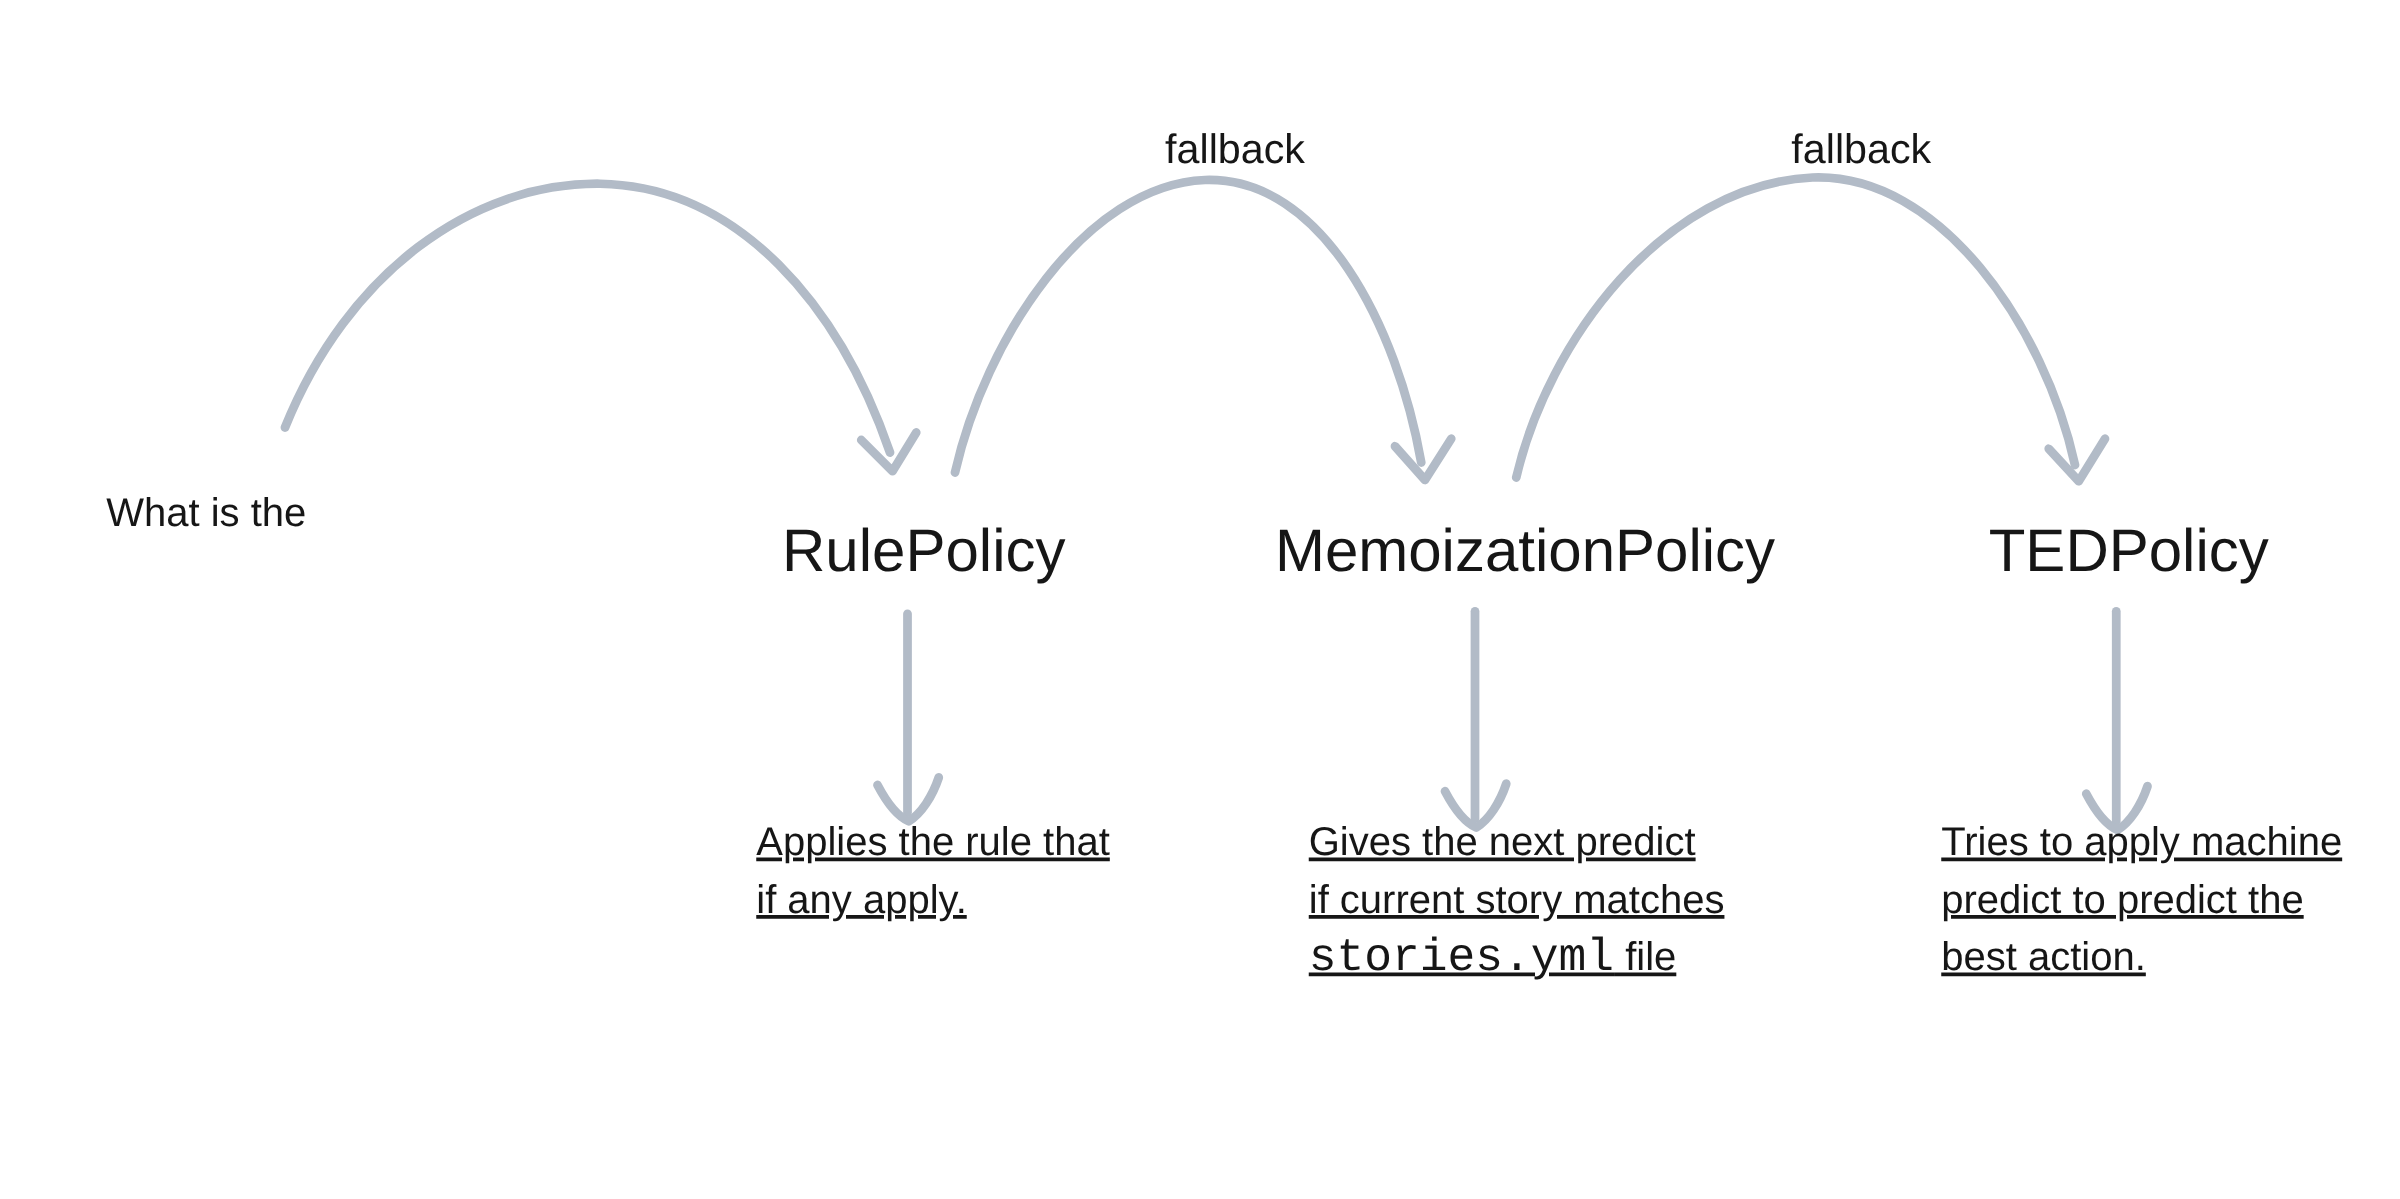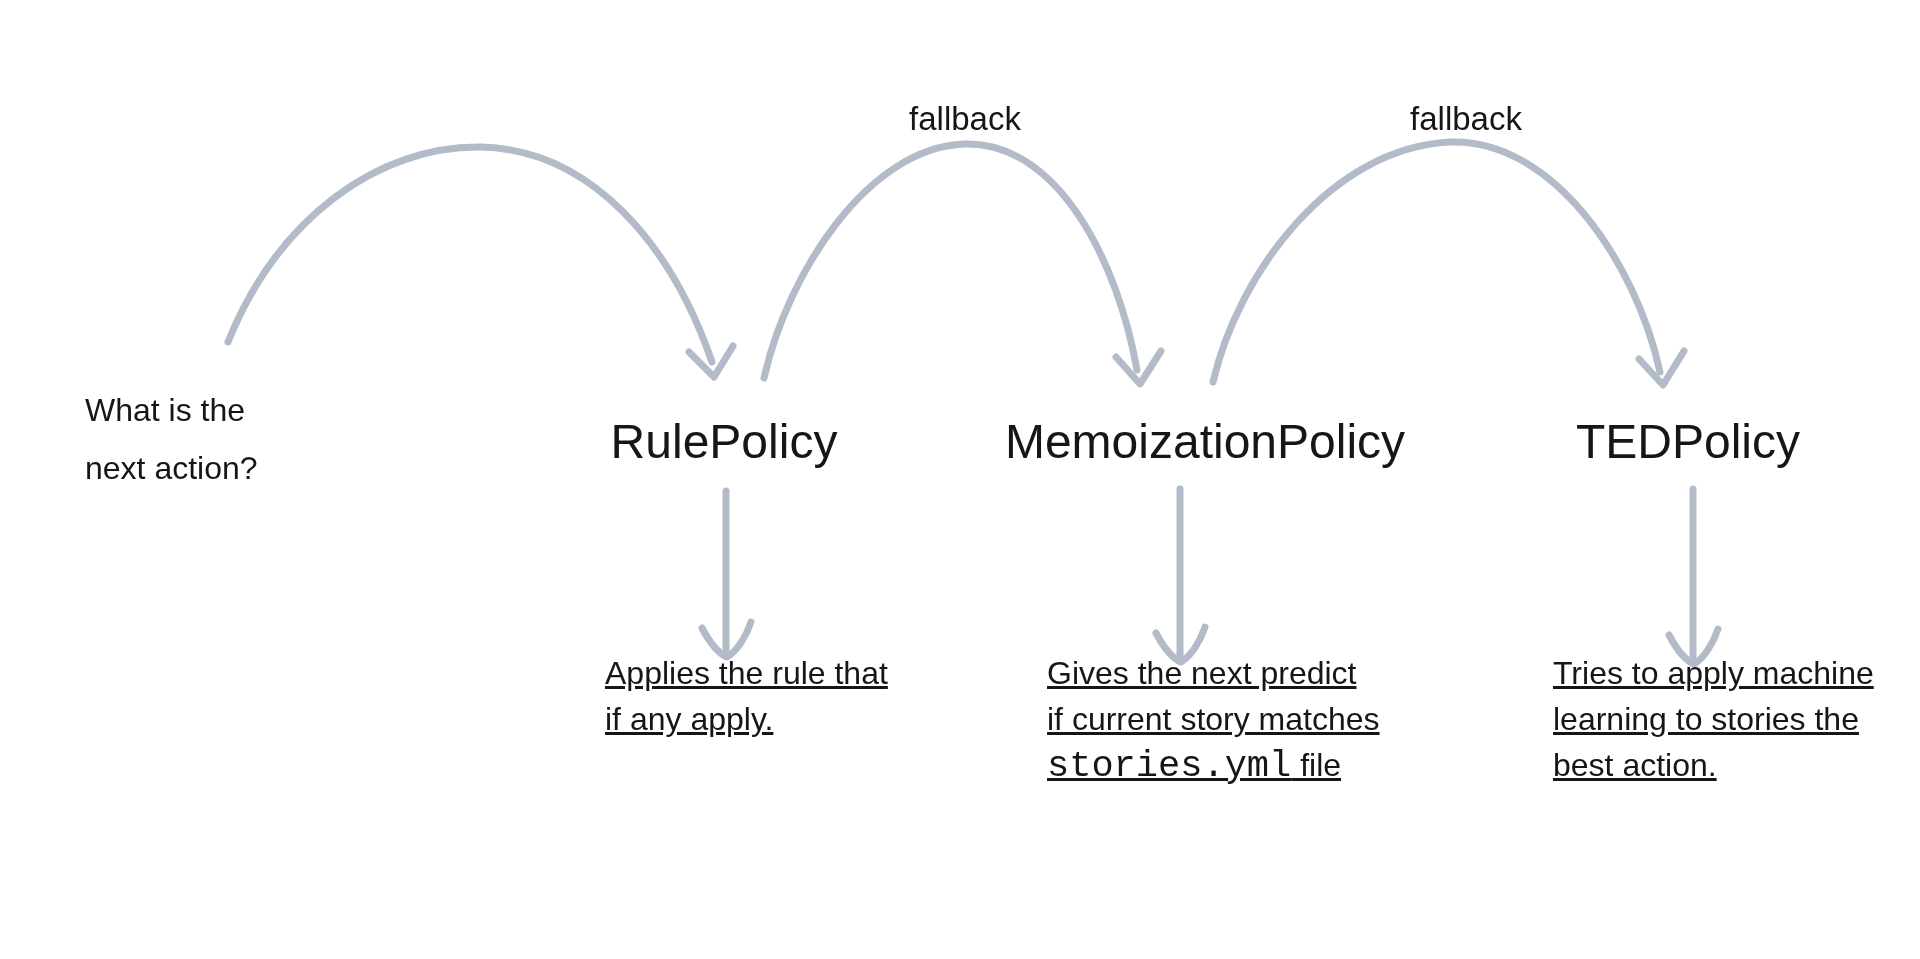--- a/index.html
+++ b/index.html
@@ -32,27 +32,29 @@
     font-size: 32px;
     line-height: 58px;
     white-space: nowrap;
   }
   .policy-name {
     position: absolute;
     top: 414px;
     font-size: 48px;
     white-space: nowrap;
     transform: translateX(-50%);
+    margin-left: 15px;
   }
   .fallback-label {
     position: absolute;
     top: 100px;
     font-size: 33px;
     white-space: nowrap;
     transform: translateX(-50%);
+    margin-left: 23px;
   }
   .desc {
     position: absolute;
     top: 650px;
     font-size: 32px;
     line-height: 46px;
     white-space: nowrap;
     text-decoration: underline;
   }
   .mono {
@@ -83,21 +85,20 @@
       <path d="M 1180 489 L 1180 655"></path>
       <path d="M 1156 633 C 1166 652 1174 659 1181 662 C 1191 656 1200 642 1205 627"></path>
 
       <path d="M 1693 489 L 1693 657"></path>
       <path d="M 1669 635 C 1679 654 1687 661 1694 664 C 1704 658 1713 644 1718 629"></path>
     </g>
   </svg>
 
   <div class="question">
     <div>What is the</div>
-    <div>next action?</div>
   </div>
 
   <div class="fallback-label" style="left:965px">fallback</div>
   <div class="fallback-label" style="left:1466px">fallback</div>
 
   <div class="policy-name" style="left:724px">RulePolicy</div>
   <div class="policy-name" style="left:1205px">MemoizationPolicy</div>
   <div class="policy-name" style="left:1688px">TEDPolicy</div>
 
   <div class="desc" style="left:605px">
@@ -106,17 +107,17 @@
   </div>
 
   <div class="desc" style="left:1047px">
     <div>Gives the next predict</div>
     <div>if current story matches</div>
     <div><span class="mono">stories.yml</span><span> file</span></div>
   </div>
 
   <div class="desc" style="left:1553px">
     <div>Tries to apply machine</div>
-    <div>learning to stories the</div>
+    <div>predict to predict the</div>
     <div>best action.</div>
   </div>
 
 </div>
 
 </body></html>

